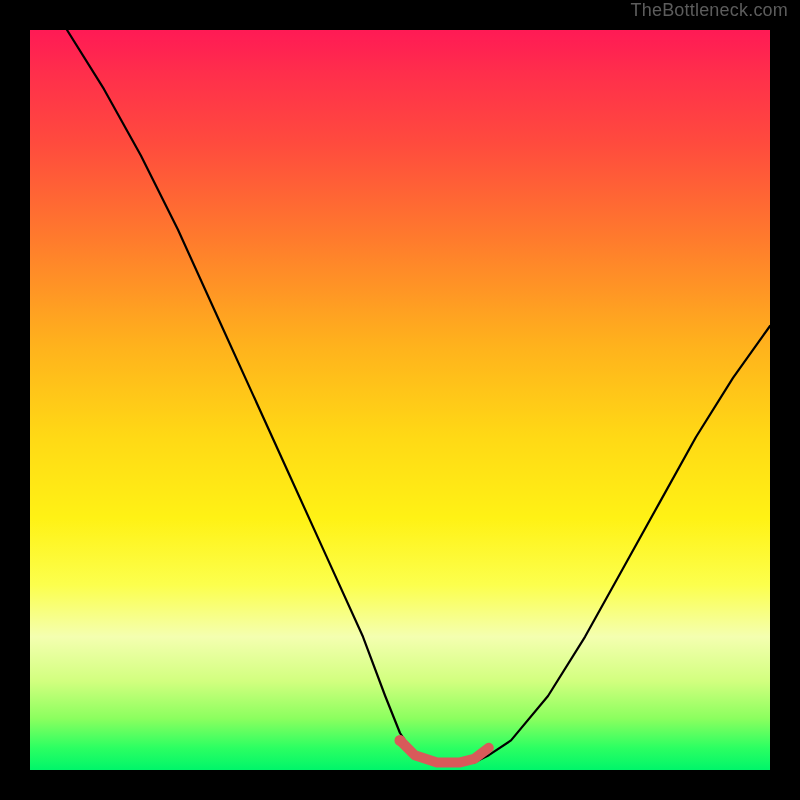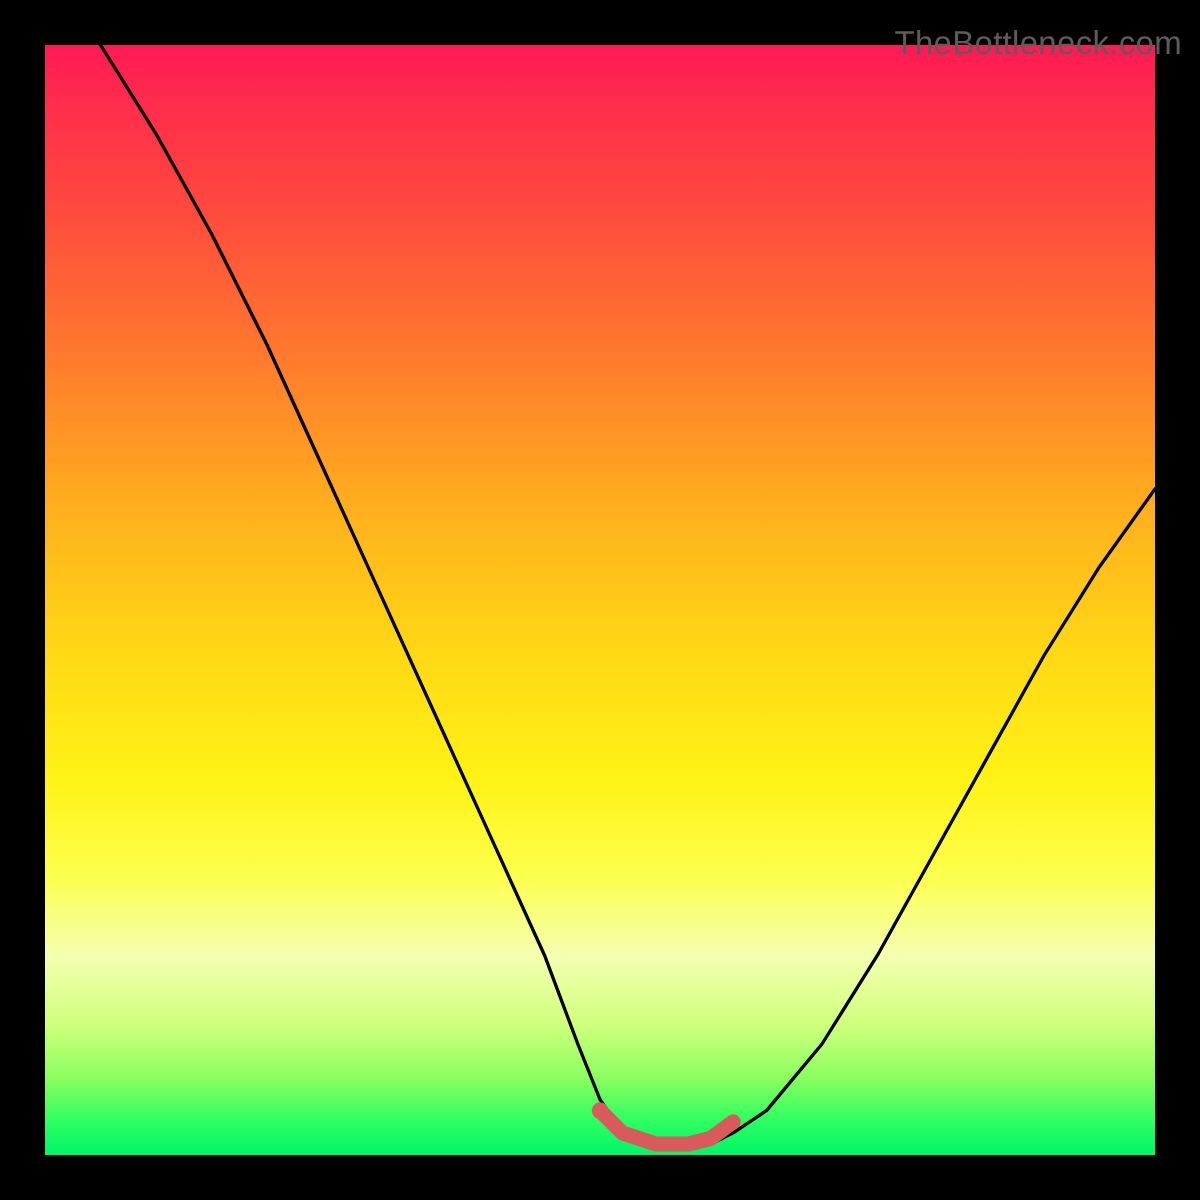--- a/index.html
+++ b/index.html
@@ -12,24 +12,24 @@
     font-family: Arial, Helvetica, sans-serif;
   }
   .frame {
     position: relative;
     width: 800px;
     height: 800px;
     background: #000;
   }
   .watermark {
     position: absolute;
-    top: 16px;
+    top: 0;
     right: 12px;
     color: #5c5c5c;
-    font-size: 22px;
+    font-size: 18px;
     font-weight: 400;
     letter-spacing: 0.2px;
     z-index: 20;
   }
   .plot-area {
     position: absolute;
     left: 30px;
     top: 30px;
     width: 740px;
     height: 740px;

